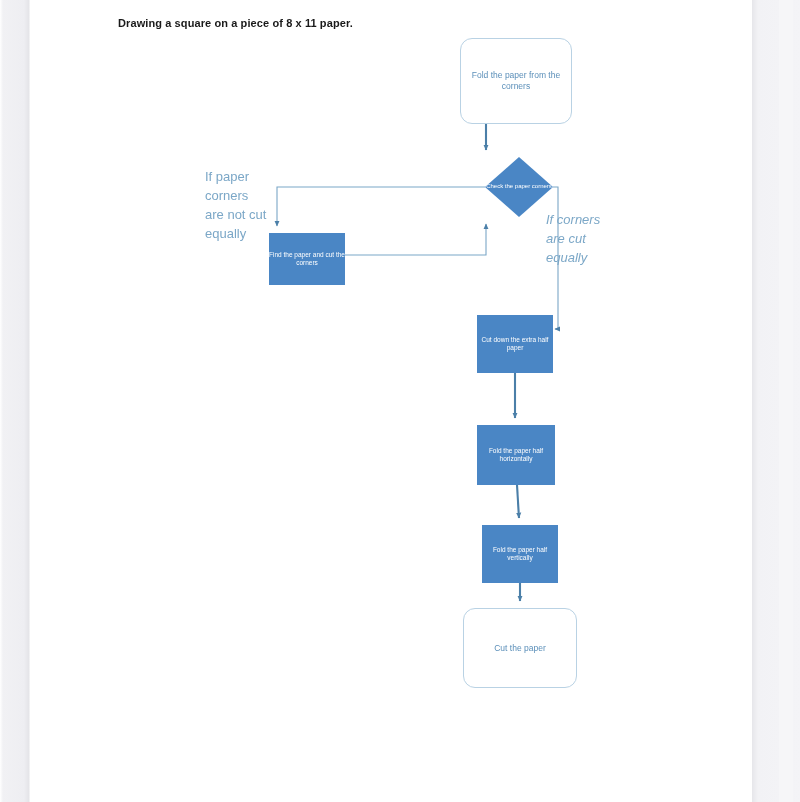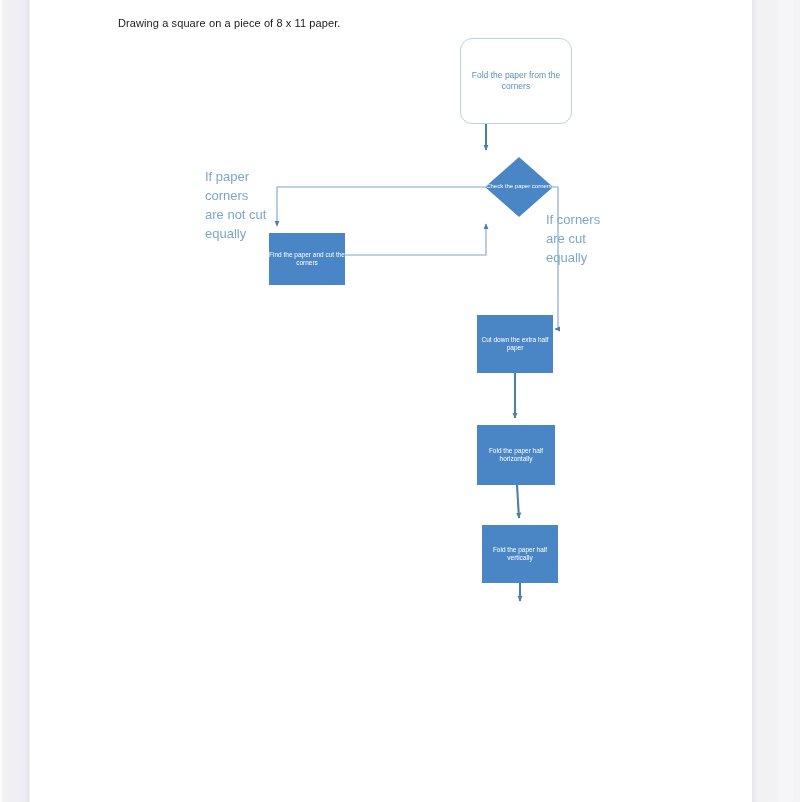--- a/index.html
+++ b/index.html
@@ -54,21 +54,21 @@
     left: 30px; top: 0;
     width: 722px; height: 802px;
     background: #ffffff;
   }
 
   .doc-title {
     position: absolute;
     left: 88px;
     top: 17px;
     font-size: 11px;
-    font-weight: normal;
+    font-weight: bold;
     color: #1a1a1a;
     letter-spacing: 0.1px;
     white-space: nowrap;
   }
 
   
   #chart {
     position: absolute;
     left: 0; top: 0;
     width: 722px; height: 802px;
@@ -168,27 +168,28 @@
       </div>
 
       <div class="node node-process" style="left:239px; top:233px; width:76px; height:52px;">Find the paper and cut the corners</div>
 
       <div class="node node-process" style="left:447px; top:315px; width:76px; height:58px;">Cut down the extra half paper</div>
 
       <div class="node node-process" style="left:447px; top:425px; width:78px; height:60px;">Fold the paper half horizontally</div>
 
       <div class="node node-process" style="left:452px; top:525px; width:76px; height:58px;">Fold the paper half vertically</div>
 
+      <div class="node node-terminal" style="left:433px; top:608px; width:114px; height:80px;">Cut the paper</div>
 
       <div class="edge-label" style="left:175px; top:168px; width:80px;">If paper
 corners
 are not cut
 equally</div>
 
-      <div class="edge-label" style="left:516px; top:211px; width:80px;">If corners
+      <div class="edge-label" style="left:516px; top:211px; width:80px;font-style:italic;">If corners
 are cut
 equally</div>
 
     </div>
   </div>
 
   <div class="left-margin"></div>
   <div class="right-margin"></div>
   <div class="scrollbar-track">
     

